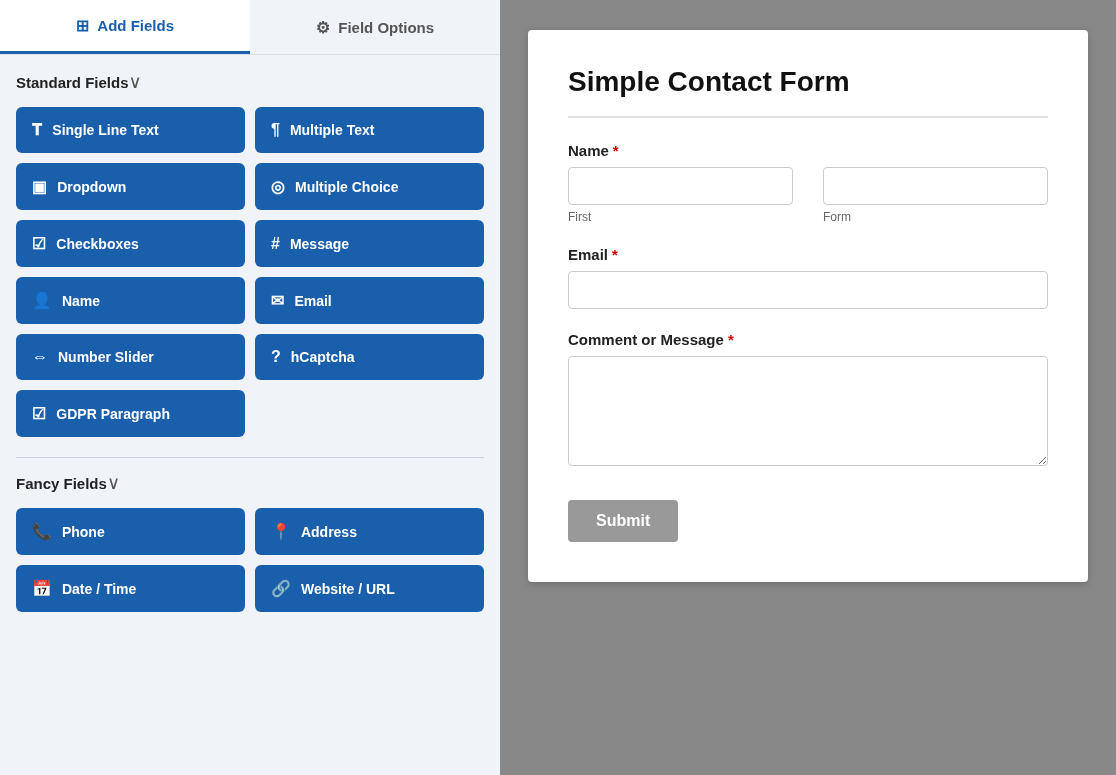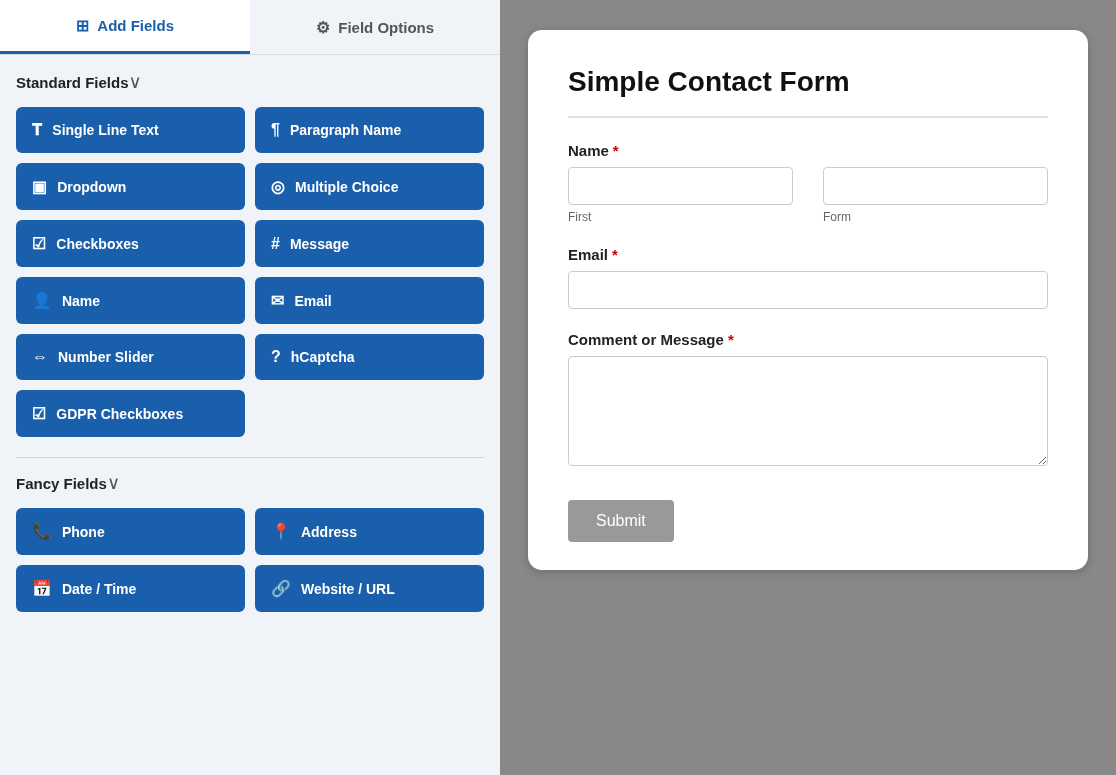--- a/index.html
+++ b/index.html
@@ -124,22 +124,22 @@
       align-items: flex-start;
       justify-content: center;
       padding: 30px 20px;
       overflow-y: auto;
     }
 
     .form-container {
       background: #fff;
       width: 100%;
       max-width: 560px;
-      padding: 36px 40px 28px 40px;
-      border-radius: 14px;
+      padding: 36px 40px 40px 40px;
+      border-radius: 4px;
       box-shadow: 0 2px 8px rgba(0,0,0,0.2);
     }
 
     .form-title {
       font-size: 28px;
       font-weight: 700;
       color: #111;
       margin-bottom: 18px;
     }
 
@@ -206,21 +206,21 @@
       outline: none;
     }
 
     .submit-btn {
       background: #999;
       color: #fff;
       border: none;
       border-radius: 4px;
       padding: 12px 28px;
       font-size: 16px;
-      font-weight: 400;
+      font-weight: 700;
       cursor: pointer;
       margin-top: 8px;
     }
   </style>
 </head>
 <body>
 
 <div class="left-panel">
 
   <div class="tabs-header">
@@ -242,21 +242,21 @@
     </div>
 
     <div class="fields-grid">
 
       <button class="field-btn">
         <span class="field-btn-icon">𝐓</span>
         <span>Single Line Text</span>
       </button>
       <button class="field-btn">
         <span class="field-btn-icon">¶</span>
-        <span>Paragraph Name</span>
+        <span>Multiple Text</span>
       </button>
 
       <button class="field-btn">
         <span class="field-btn-icon">▣</span>
         <span>Dropdown</span>
       </button>
       <button class="field-btn">
         <span class="field-btn-icon">◎</span>
         <span>Multiple Choice</span>
       </button>
@@ -283,21 +283,21 @@
         <span class="field-btn-icon">⇔</span>
         <span>Number Slider</span>
       </button>
       <button class="field-btn">
         <span class="field-btn-icon">?</span>
         <span>hCaptcha</span>
       </button>
 
       <button class="field-btn">
         <span class="field-btn-icon">☑</span>
-        <span>GDPR Checkboxes</span>
+        <span>GDPR Paragraph</span>
       </button>
     </div>
 
     <hr class="section-divider">
 
     <div class="section-header">
       <span class="section-title">Fancy Fields</span>
       <span class="chevron-icon">∨</span>
     </div>
 

